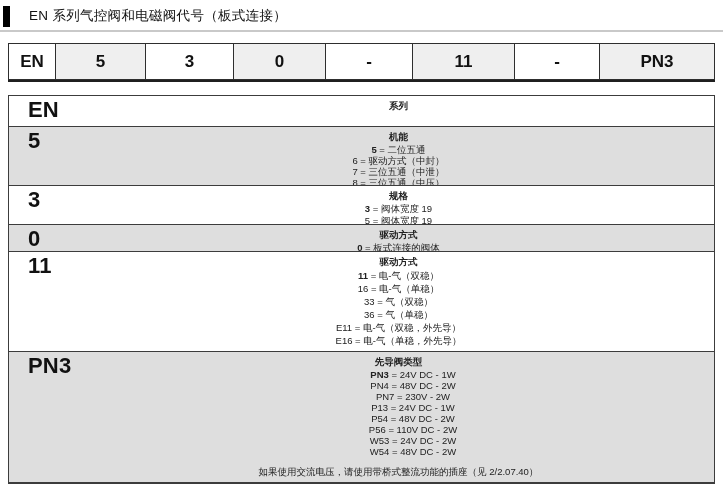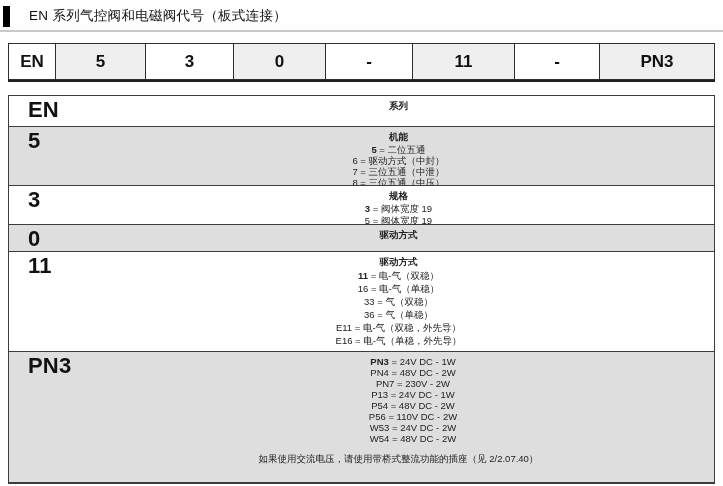--- a/index.html
+++ b/index.html
@@ -96,39 +96,41 @@
       <div class="sec-header">规格</div>
       <div class="opt"><span class="k emph">3</span><span> = 阀体宽度 19</span></div>
       <div class="opt"><span class="k">5</span><span> = 阀体宽度 19</span></div>
     </div>
   </div>
 
   <div class="sec shaded h-bodytype">
     <div class="sec-code">0</div>
     <div class="sec-body">
       <div class="sec-header">驱动方式</div>
+      <div class="opt"><span class="k emph">0</span><span> = 板式连接的阀体</span></div>
     </div>
   </div>
 
   <div class="sec sec-drive h-drive">
     <div class="sec-code">11</div>
     <div class="sec-body">
       <div class="sec-header">驱动方式</div>
       <div class="opt"><span class="k emph">11</span><span> = 电-气（双稳）</span></div>
       <div class="opt"><span class="k">16</span><span> = 电-气（单稳）</span></div>
       <div class="opt"><span class="k">33</span><span> = 气（双稳）</span></div>
       <div class="opt"><span class="k">36</span><span> = 气（单稳）</span></div>
       <div class="opt"><span class="k">E11</span><span> = 电-气（双稳，外先导）</span></div>
       <div class="opt"><span class="k">E16</span><span> = 电-气（单稳，外先导）</span></div>
     </div>
   </div>
 
   <div class="sec shaded sec-pilot h-pilot">
     <div class="sec-code">PN3</div>
     <div class="sec-body">
+      <div class="sec-header">先导阀类型</div>
       <div class="opt"><span class="k emph">PN3</span><span> = 24V DC - 1W</span></div>
       <div class="opt"><span class="k">PN4</span><span> = 48V DC - 2W</span></div>
       <div class="opt"><span class="k">PN7</span><span> = 230V - 2W</span></div>
       <div class="opt"><span class="k">P13</span><span> = 24V DC - 1W</span></div>
       <div class="opt"><span class="k">P54</span><span> = 48V DC - 2W</span></div>
       <div class="opt"><span class="k">P56</span><span> = 110V DC - 2W</span></div>
       <div class="opt"><span class="k">W53</span><span> = 24V DC - 2W</span></div>
       <div class="opt"><span class="k">W54</span><span> = 48V DC - 2W</span></div>
       <div class="pilot-note">如果使用交流电压，请使用带桥式整流功能的插座（见 2/2.07.40）</div>
     </div>

